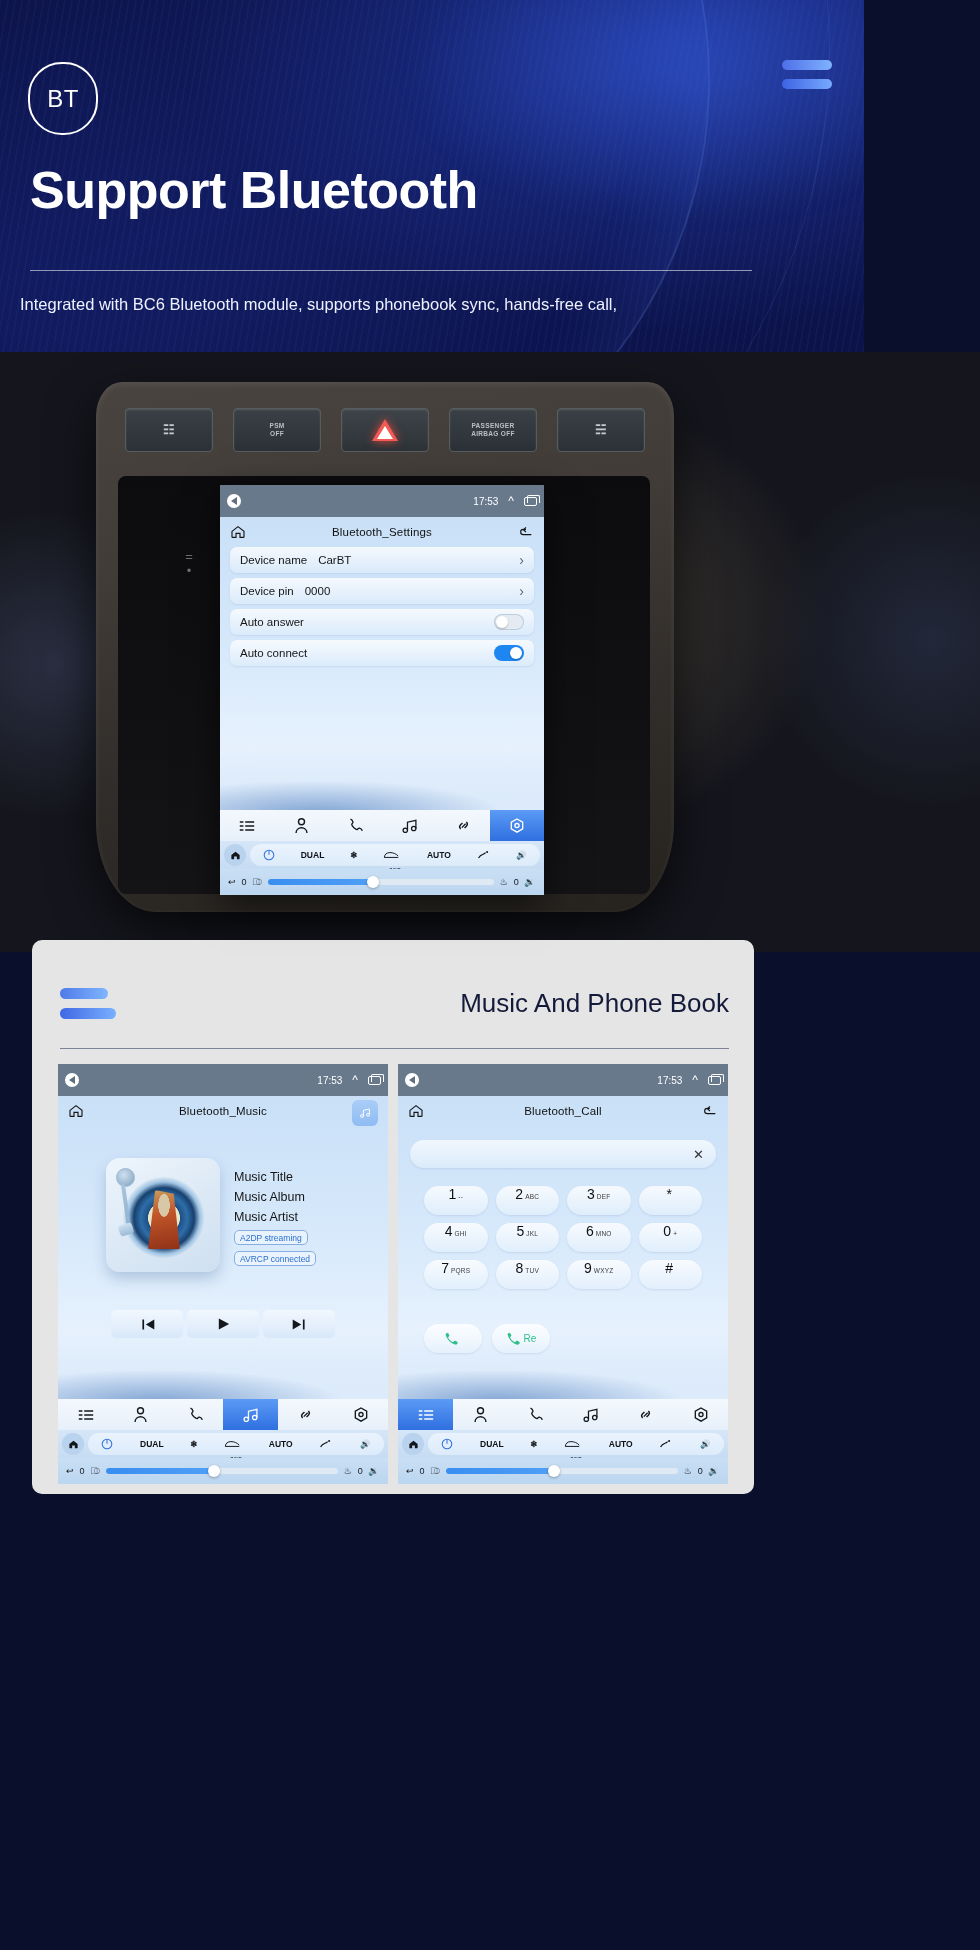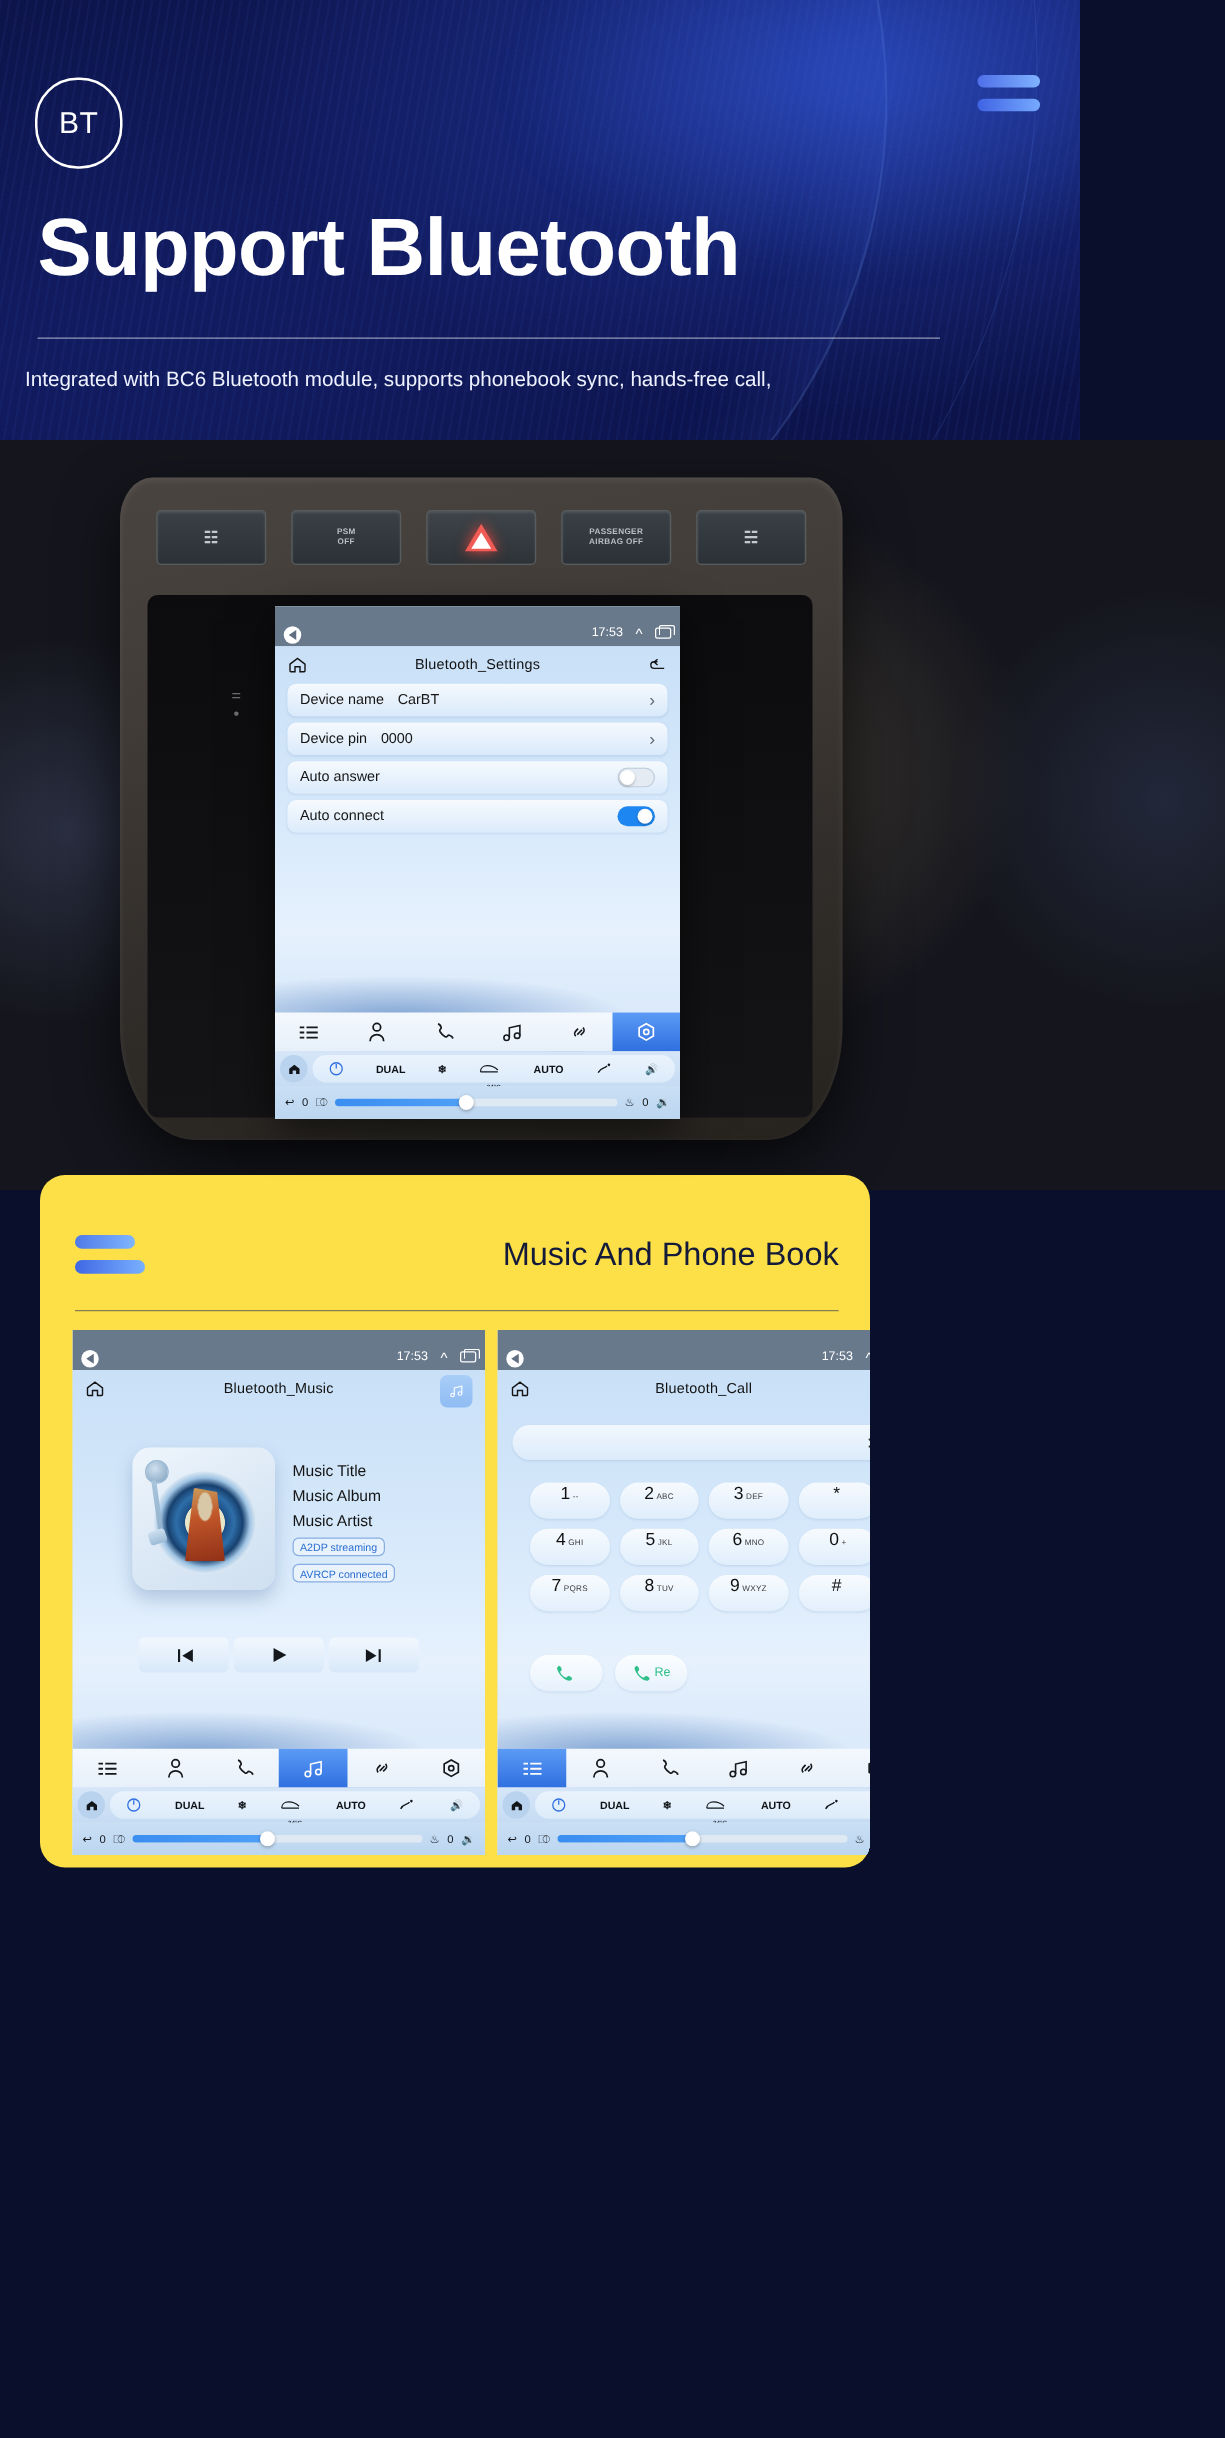--- a/index.html
+++ b/index.html
@@ -62,21 +62,21 @@
   .menu-bars {
     position: absolute; right: 32px; top: 60px; z-index: 4;
     display: flex; flex-direction: column; gap: 9px; align-items: flex-end;
   }
   .menu-bars i { display:block; height: 10px; border-radius: 6px; }
   .menu-bars i.b1 { width: 50px; background: linear-gradient(90deg,#4f6fe8,#7fb2ff); }
   .menu-bars i.b2 { width: 50px; background: linear-gradient(90deg,#3f63e4,#76aaff); }
 
   .hero-title {
     position: absolute; left: 30px; top: 160px; z-index: 4;
-    color: #ffffff; font-size: 65px; font-weight: 700; letter-spacing: -0.5px;
+    color: #ffffff; font-size: 52px; font-weight: 700; letter-spacing: -0.5px;
   }
   .hero-rule {
     position: absolute; left: 30px; top: 270px; width: 722px; height: 1px;
     background: rgba(255,255,255,0.55); z-index: 4;
   }
   .hero-sub {
     position: absolute; left: 20px; top: 288px; z-index: 4;
     color: #eef2ff; font-size: 16.5px; line-height: 33px; width: 760px;
   }
 
@@ -143,21 +143,21 @@
   .unit {
     position: absolute; left: 220px; top: 485px;
     width: 324px; height: 410px;
     background: linear-gradient(180deg, #cfe3f6 0%, #cfe3f6 100%);
     box-shadow: 0 10px 34px rgba(0,0,0,.6);
     overflow: hidden; z-index: 5;
     font-size: 11px;
   }
   
   .statusbar {
-    height: 18px; background: #69798c; display:flex; align-items:flex-start;
+    height: 18px; background: #69798c; display:flex; align-items:center;
     padding: 16px 7px; color: #fff; position: relative;
   }
   .sb-left { width: 14px; height: 14px; border-radius: 50%; background:#fff;
     display:flex; align-items:center; justify-content:center; }
   .sb-left .tri { width:0;height:0;border-top:4px solid transparent;border-bottom:4px solid transparent;border-right:6px solid #5f6e80;}
   .sb-right { margin-left:auto; display:flex; align-items:center; gap:10px; font-size:10px; }
   .sb-chev { font-size: 12px; line-height: 10px; }
   .sb-win { width:13px; height:9px; border:1.4px solid #fff; border-radius:2px; position:relative;}
   .sb-win:after{content:"";position:absolute;left:2px;top:-3px;width:11px;height:7px;border:1.4px solid #fff;border-bottom:none;border-radius:2px 2px 0 0;}
 
@@ -243,22 +243,22 @@
   .slider-track {
     flex:1; height: 6px; border-radius: 4px; background:#dfe9f4; position: relative;
   }
   .slider-fill { position:absolute; left:0; top:0; bottom:0; width: 48%;
     background: linear-gradient(90deg,#3a8ef0,#4fa0f7); border-radius:4px;}
   .slider-knob { position:absolute; left:44%; top:-3px; width:12px; height:12px; border-radius:50%;
     background:#fff; box-shadow:0 1px 3px rgba(0,0,0,.3); display:flex;align-items:center;justify-content:center;}
 
   
   .lower-card {
-    position:absolute; left: 32px; top: 940px; width: 664px; height: 554px;
-    background: #fde047; border-radius: 20px; overflow:hidden;
+    position:absolute; left: 32px; top: 940px; width: 722px; height: 554px;
+    background: #e5e5e5; border-radius: 10px; overflow:hidden;
   }
   .lc-bars { position:absolute; left: 28px; top: 48px; display:flex; flex-direction:column; gap: 9px; }
   .lc-bars i { display:block; height:11px; border-radius:6px; }
   .lc-bars i.a { width:48px; background: linear-gradient(90deg,#4f7ae8,#7fb6ff); }
   .lc-bars i.b { width:56px; background: linear-gradient(90deg,#3f68e4,#79b0ff); }
   .lc-title {
     position:absolute; right: 25px; top: 48px;
     font-size: 26px; color:#141a3a; font-weight: 400;
   }
   .lc-rule { position:absolute; left: 28px; right: 25px; top: 108px; height:1px; background:#2a3158; opacity:.55; }

